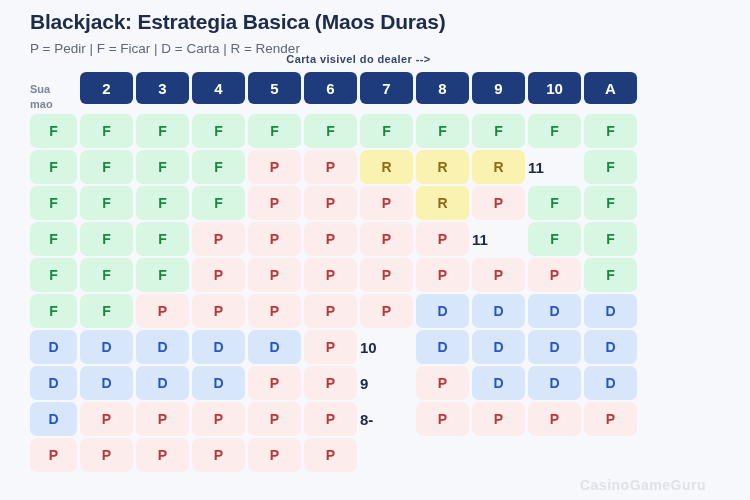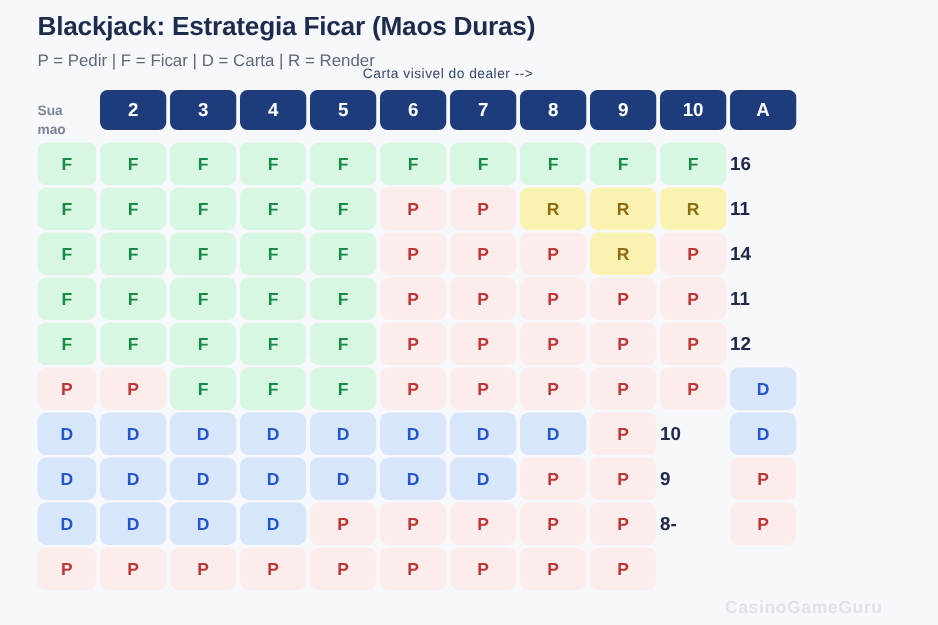--- a/index.html
+++ b/index.html
@@ -11,21 +11,21 @@
   .title{
     position:absolute;left:30px;top:10px;margin:0;
     font-size:21px;font-weight:bold;color:#1d2b4c;letter-spacing:-0.2px;
   }
   .subtitle{
     position:absolute;left:30px;top:41px;
     font-size:13.5px;color:#5d6779;
   }
   .dealer-label{
     position:absolute;left:80px;top:53px;width:557px;
-    text-align:center;font-size:11px;font-weight:normal;color:#36466a;
+    text-align:center;font-size:11px;font-weight:bold;color:#36466a;
     letter-spacing:0.4px;
   }
   .grid{
     position:absolute;left:30px;top:72px;
     display:grid;grid-template-columns:47px repeat(10,53px);
     column-gap:3px;row-gap:2px;
   }
   .corner{
     display:flex;flex-direction:column;justify-content:center;
     font-size:11px;font-weight:bold;color:#7c8698;line-height:15px;
@@ -47,21 +47,21 @@
   }
   .watermark{
     position:absolute;right:44px;top:477px;
     font-size:14px;font-weight:bold;color:#dfe2e9;letter-spacing:0.5px;
   }
 </style>
 </head>
 <body>
 
 <div>
-  <h1 class="title">Blackjack: Estrategia Ficar (Maos Duras)</h1>
+  <h1 class="title">Blackjack: Estrategia Basica (Maos Duras)</h1>
   <div class="subtitle">P = Pedir | F = Ficar | D = Carta | R = Render</div>
   <div class="dealer-label">Carta visivel do dealer --&gt;</div>
   <div class="grid" id="grid">
       <div class="corner">
         <div class="">Sua</div>
         <div class="">mao</div>
       </div>
       <div class="hcell">2</div>
       <div class="hcell">3</div>
       <div class="hcell">4</div>
@@ -75,21 +75,20 @@
       <div class="cell" style="background: rgb(216, 247, 226); color: rgb(23, 138, 70);">F</div>
       <div class="cell" style="background: rgb(216, 247, 226); color: rgb(23, 138, 70);">F</div>
       <div class="cell" style="background: rgb(216, 247, 226); color: rgb(23, 138, 70);">F</div>
       <div class="cell" style="background: rgb(216, 247, 226); color: rgb(23, 138, 70);">F</div>
       <div class="cell" style="background: rgb(216, 247, 226); color: rgb(23, 138, 70);">F</div>
       <div class="cell" style="background: rgb(216, 247, 226); color: rgb(23, 138, 70);">F</div>
       <div class="cell" style="background: rgb(216, 247, 226); color: rgb(23, 138, 70);">F</div>
       <div class="cell" style="background: rgb(216, 247, 226); color: rgb(23, 138, 70);">F</div>
       <div class="cell" style="background: rgb(216, 247, 226); color: rgb(23, 138, 70);">F</div>
       <div class="cell" style="background: rgb(216, 247, 226); color: rgb(23, 138, 70);">F</div>
-      <div class="rlabel">16</div>
       <div class="cell" style="background: rgb(216, 247, 226); color: rgb(23, 138, 70);">F</div>
       <div class="cell" style="background: rgb(216, 247, 226); color: rgb(23, 138, 70);">F</div>
       <div class="cell" style="background: rgb(216, 247, 226); color: rgb(23, 138, 70);">F</div>
       <div class="cell" style="background: rgb(216, 247, 226); color: rgb(23, 138, 70);">F</div>
       <div class="cell" style="background: rgb(216, 247, 226); color: rgb(23, 138, 70);">F</div>
       <div class="cell" style="background: rgb(253, 236, 236); color: rgb(191, 54, 54);">P</div>
       <div class="cell" style="background: rgb(253, 236, 236); color: rgb(191, 54, 54);">P</div>
       <div class="cell" style="background: rgb(250, 242, 176); color: rgb(142, 108, 20);">R</div>
       <div class="cell" style="background: rgb(250, 242, 176); color: rgb(142, 108, 20);">R</div>
       <div class="cell" style="background: rgb(250, 242, 176); color: rgb(142, 108, 20);">R</div>
@@ -97,21 +96,20 @@
       <div class="cell" style="background: rgb(216, 247, 226); color: rgb(23, 138, 70);">F</div>
       <div class="cell" style="background: rgb(216, 247, 226); color: rgb(23, 138, 70);">F</div>
       <div class="cell" style="background: rgb(216, 247, 226); color: rgb(23, 138, 70);">F</div>
       <div class="cell" style="background: rgb(216, 247, 226); color: rgb(23, 138, 70);">F</div>
       <div class="cell" style="background: rgb(216, 247, 226); color: rgb(23, 138, 70);">F</div>
       <div class="cell" style="background: rgb(253, 236, 236); color: rgb(191, 54, 54);">P</div>
       <div class="cell" style="background: rgb(253, 236, 236); color: rgb(191, 54, 54);">P</div>
       <div class="cell" style="background: rgb(253, 236, 236); color: rgb(191, 54, 54);">P</div>
       <div class="cell" style="background: rgb(250, 242, 176); color: rgb(142, 108, 20);">R</div>
       <div class="cell" style="background: rgb(253, 236, 236); color: rgb(191, 54, 54);">P</div>
-      <div class="rlabel">14</div>
       <div class="cell" style="background: rgb(216, 247, 226); color: rgb(23, 138, 70);">F</div>
       <div class="cell" style="background: rgb(216, 247, 226); color: rgb(23, 138, 70);">F</div>
       <div class="cell" style="background: rgb(216, 247, 226); color: rgb(23, 138, 70);">F</div>
       <div class="cell" style="background: rgb(216, 247, 226); color: rgb(23, 138, 70);">F</div>
       <div class="cell" style="background: rgb(216, 247, 226); color: rgb(23, 138, 70);">F</div>
       <div class="cell" style="background: rgb(253, 236, 236); color: rgb(191, 54, 54);">P</div>
       <div class="cell" style="background: rgb(253, 236, 236); color: rgb(191, 54, 54);">P</div>
       <div class="cell" style="background: rgb(253, 236, 236); color: rgb(191, 54, 54);">P</div>
       <div class="cell" style="background: rgb(253, 236, 236); color: rgb(191, 54, 54);">P</div>
       <div class="cell" style="background: rgb(253, 236, 236); color: rgb(191, 54, 54);">P</div>
@@ -119,21 +117,20 @@
       <div class="cell" style="background: rgb(216, 247, 226); color: rgb(23, 138, 70);">F</div>
       <div class="cell" style="background: rgb(216, 247, 226); color: rgb(23, 138, 70);">F</div>
       <div class="cell" style="background: rgb(216, 247, 226); color: rgb(23, 138, 70);">F</div>
       <div class="cell" style="background: rgb(216, 247, 226); color: rgb(23, 138, 70);">F</div>
       <div class="cell" style="background: rgb(216, 247, 226); color: rgb(23, 138, 70);">F</div>
       <div class="cell" style="background: rgb(253, 236, 236); color: rgb(191, 54, 54);">P</div>
       <div class="cell" style="background: rgb(253, 236, 236); color: rgb(191, 54, 54);">P</div>
       <div class="cell" style="background: rgb(253, 236, 236); color: rgb(191, 54, 54);">P</div>
       <div class="cell" style="background: rgb(253, 236, 236); color: rgb(191, 54, 54);">P</div>
       <div class="cell" style="background: rgb(253, 236, 236); color: rgb(191, 54, 54);">P</div>
-      <div class="rlabel">12</div>
       <div class="cell" style="background: rgb(253, 236, 236); color: rgb(191, 54, 54);">P</div>
       <div class="cell" style="background: rgb(253, 236, 236); color: rgb(191, 54, 54);">P</div>
       <div class="cell" style="background: rgb(216, 247, 226); color: rgb(23, 138, 70);">F</div>
       <div class="cell" style="background: rgb(216, 247, 226); color: rgb(23, 138, 70);">F</div>
       <div class="cell" style="background: rgb(216, 247, 226); color: rgb(23, 138, 70);">F</div>
       <div class="cell" style="background: rgb(253, 236, 236); color: rgb(191, 54, 54);">P</div>
       <div class="cell" style="background: rgb(253, 236, 236); color: rgb(191, 54, 54);">P</div>
       <div class="cell" style="background: rgb(253, 236, 236); color: rgb(191, 54, 54);">P</div>
       <div class="cell" style="background: rgb(253, 236, 236); color: rgb(191, 54, 54);">P</div>
       <div class="cell" style="background: rgb(253, 236, 236); color: rgb(191, 54, 54);">P</div>

